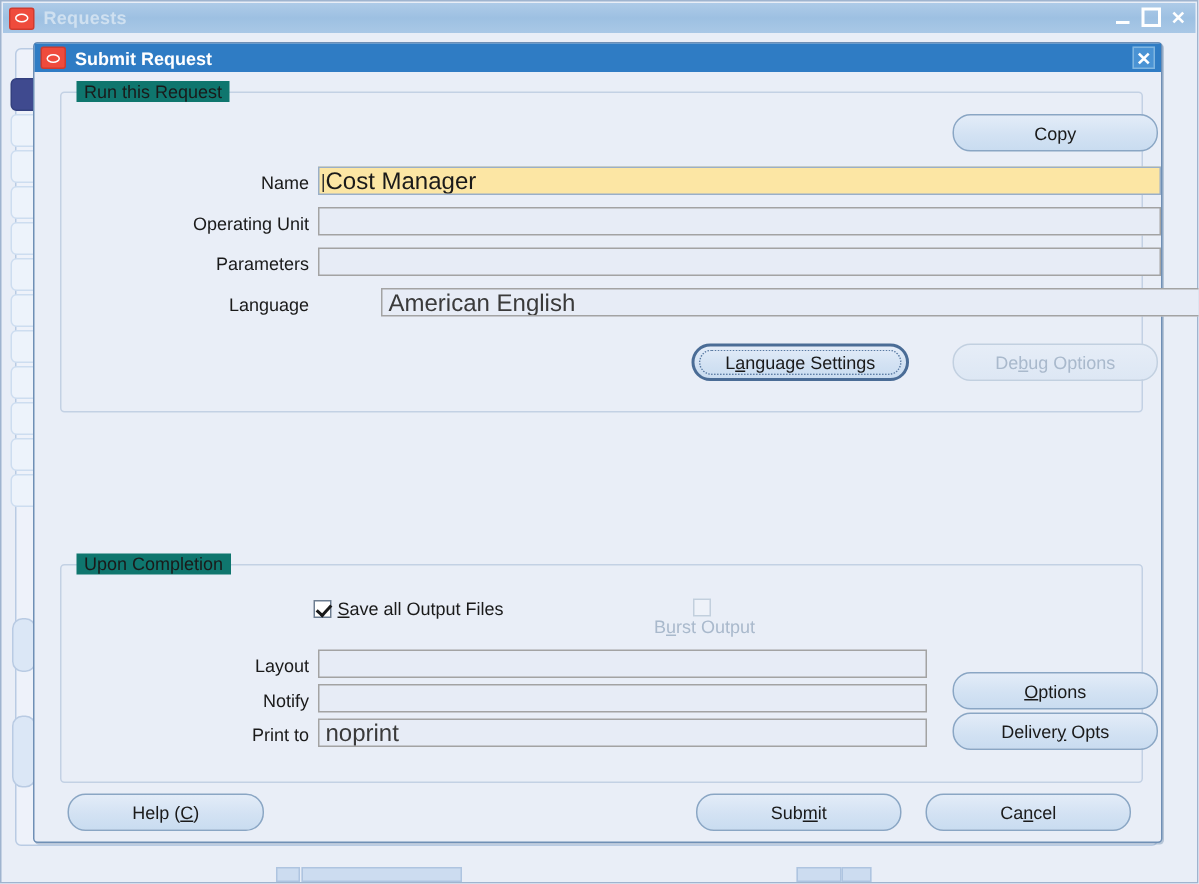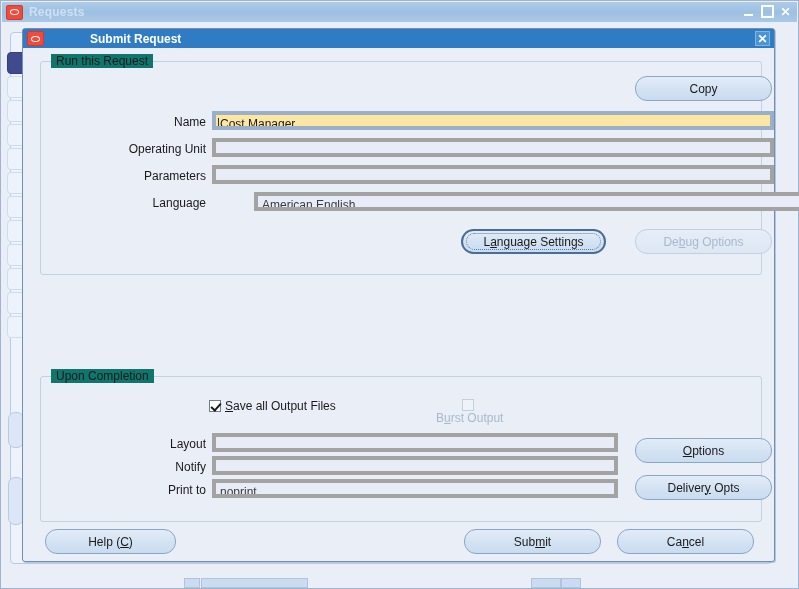--- a/index.html
+++ b/index.html
@@ -93,21 +93,21 @@
     position: absolute; left: 22px; top: 28px; width: 753px; height: 534px;
     background: #e9eef7;
     border: 1px solid #6f8fb5;
     border-radius: 3px;
     box-sizing: border-box;
     box-shadow: 1px 1px 0 rgba(90,120,155,0.35);
   }
   .dlg-titlebar {
     position: absolute; left: 0; top: 0; right: 0; height: 19px;
     background: #2f7cc4;
-    display: flex; align-items: center; gap: 40px;
+    display: flex; align-items: center;
   }
   .dlg-title-text {
     margin-left: 6px; color: #ffffff; font-size: 12px; font-weight: bold;
   }
   .dlg-close {
     position: absolute; right: 4px; top: 2px;
     width: 15px; height: 15px;
     display: flex; align-items: center; justify-content: center;
     color: #ffffff; font-size: 12px; font-weight: bold;
     background: #4a93d4;
@@ -138,23 +138,23 @@
     position: absolute;
     text-align: right;
     font-size: 12px;
     color: #1a1a1a;
     white-space: nowrap;
   }
   .field {
     position: absolute;
     height: 19px;
     background: #e7ecf6;
-    border: 4px solid #a3a3a3;
-    box-sizing: border-box;
-    font-size: 12px;
+    border: 1px solid #a3a3a3;
+    box-sizing: border-box;
+    font-size: 16px;
     color: #3a3a3a;
     padding: 1px 4px 0 4px;
     line-height: 17px;
     white-space: nowrap;
     overflow: hidden;
     cursor: text;
   }
   .field.active {
     background: #fce6a4;
     border-color: #9aafc8;
@@ -335,21 +335,21 @@
 
         <span class="flabel" style="left:60px; top:60px; width:105px;">Layout</span>
         <div class="field" style="left:171px; top:56px; width:406px;"></div>
 
         <span class="flabel" style="left:60px; top:83px; width:105px;">Notify</span>
         <div class="field" style="left:171px; top:79px; width:406px;"></div>
 
         <span class="flabel" style="left:60px; top:106px; width:105px;">Print to</span>
         <div class="field" style="left:171px; top:102px; width:406px;">noprint</div>
 
-        <div class="btn" style="left:594px; top:61px; width:137px;">
+        <div class="btn" style="left:594px; top:71px; width:137px;">
           <span class="lbl"><u class="mn">O</u>ptions</span>
         </div>
         <div class="btn" style="left:594px; top:98px; width:137px;">
           <span class="lbl">Deliver<u class="mn">y</u> Opts</span>
         </div>
       </div>
 
       <div class="btn" style="left:22px; top:481px; width:131px;">
         <span class="lbl">Help (<u class="mn">C</u>)</span>
       </div>

